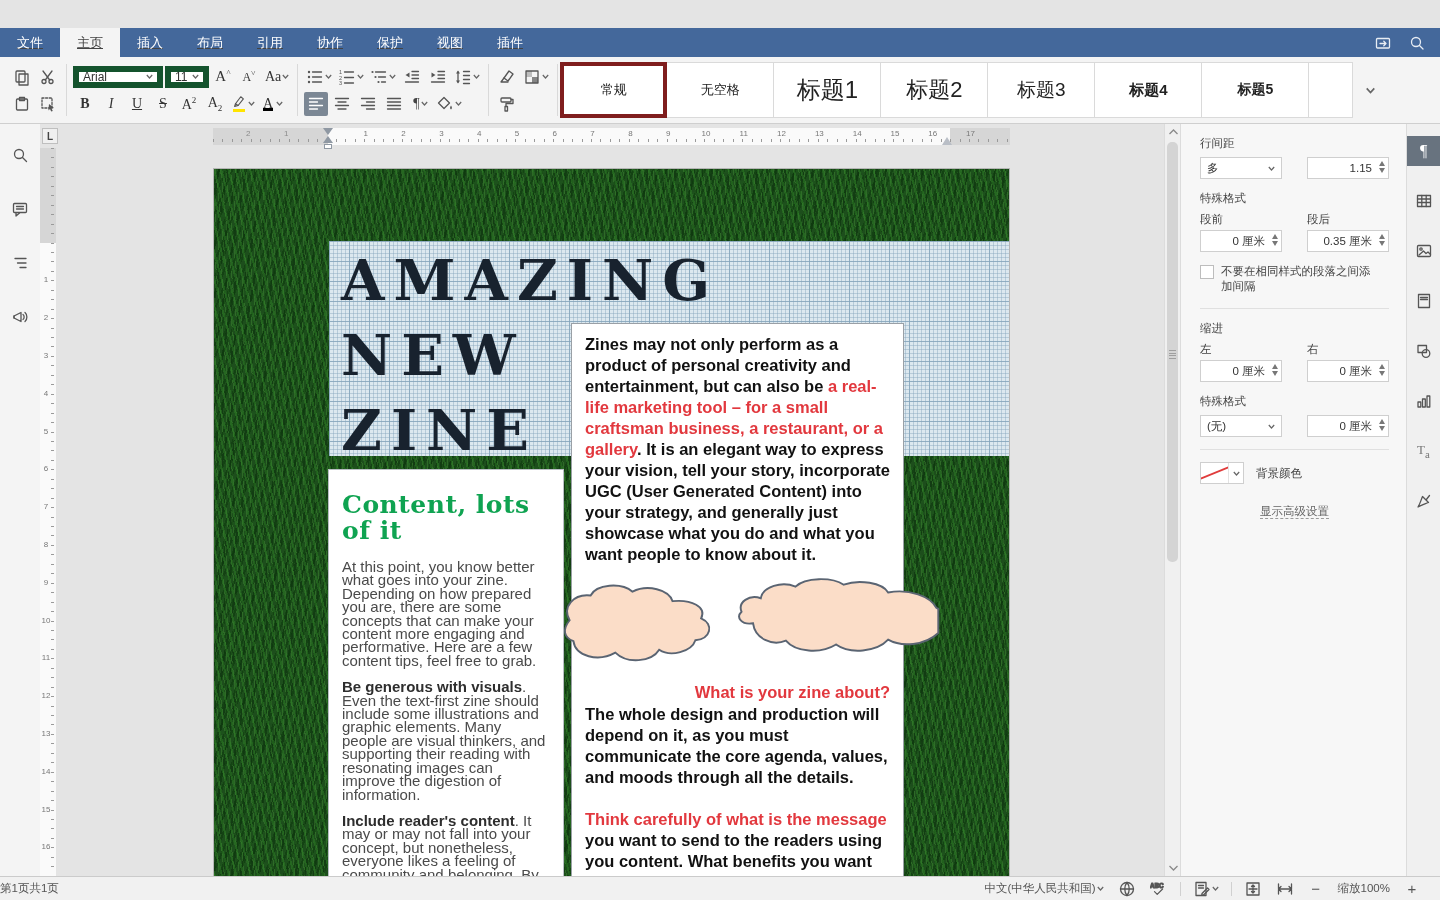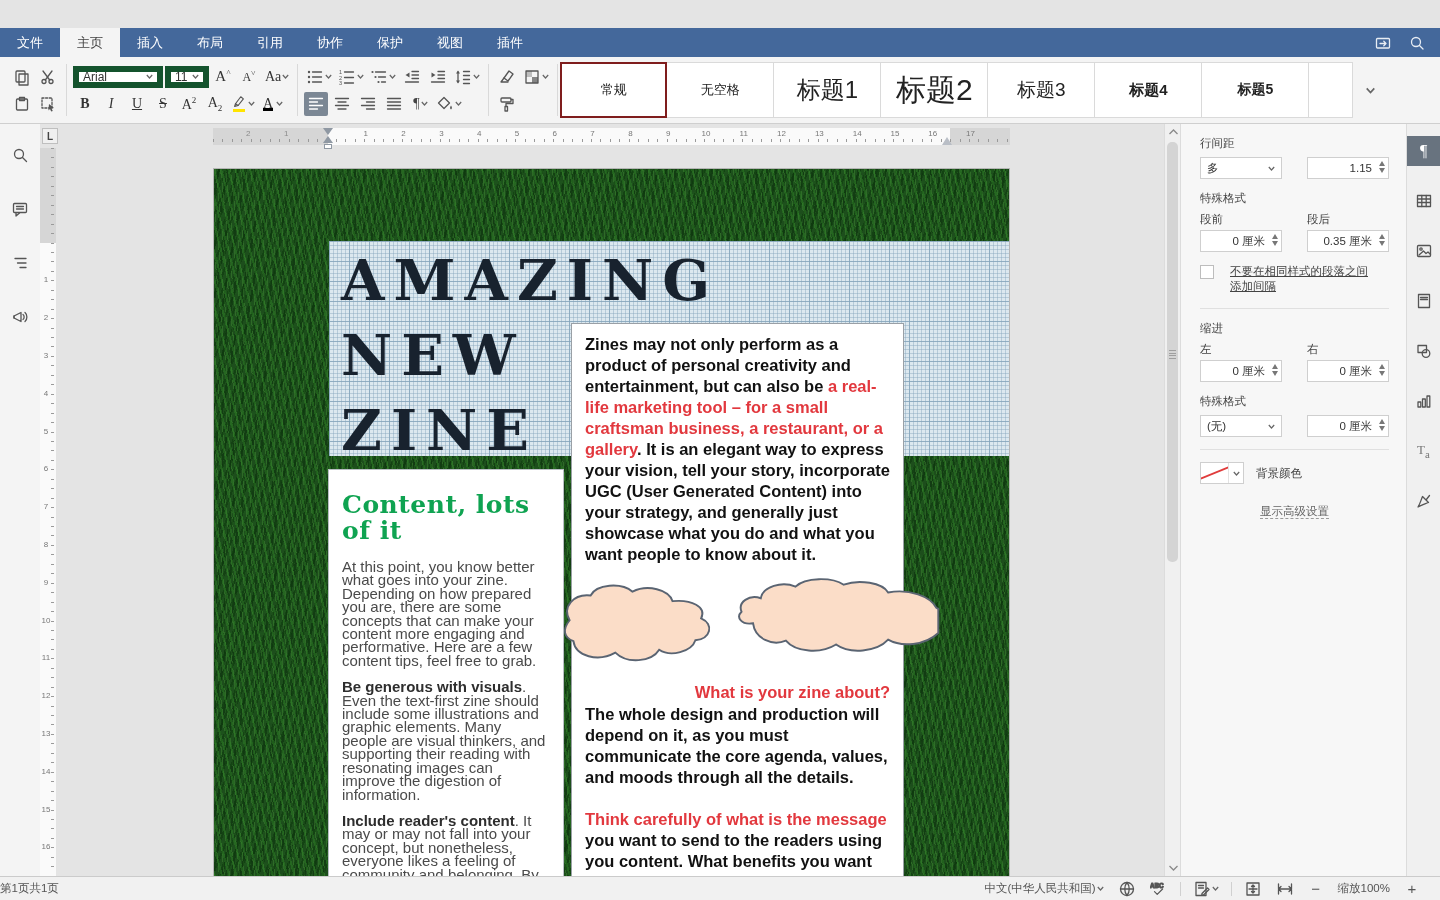--- a/index.html
+++ b/index.html
@@ -13,21 +13,21 @@
   .wico .fl { fill:#e8edf4; stroke:none; }
 
   
   #titlebar { position:absolute; left:0; top:0; width:1440px; height:28px; background:#44689b; display:flex; align-items:center;margin-top:48px; }
   #titlebar .qbtns { display:flex; align-items:center; gap:10px; padding-left:10px; width:180px; }
   .qbtn { width:24px; height:22px; display:flex; align-items:center; justify-content:center; cursor:pointer; }
   #doc-title { position:absolute; left:0; right:0; text-align:center; color:#fff; font-size:12px; pointer-events:none; }
   #avatar { position:absolute; right:8px; top:3px; width:23px; height:23px; border-radius:50%; background:#e7eaf0; color:#5b7aa6; font-weight:bold; font-size:12px; display:flex; align-items:center; justify-content:center; }
 
   
-  #tabbar { position:absolute; left:0; top:28px; width:1440px; height:29px; background:#44689b; display:flex; align-items:stretch; }
+  #tabbar { position:absolute; left:0; top:28px; width:1440px; height:29px; background:#44689b; display:flex; align-items:stretch;text-decoration:underline; }
   .mtab { padding:0 17px; display:flex; align-items:center; color:#fff; font-size:13px; cursor:pointer; }
   .mtab.active { background:#f4f4f4; color:#444; }
   #tabbar .spacer { flex:1; }
   #tabbar .ricons { display:flex; align-items:center; gap:16px; padding-right:14px; }
 
   
   #toolbar { position:absolute; left:0; top:57px; width:1440px; height:67px; background:#f4f4f4; border-bottom:1px solid #cfcfcf; display:flex; align-items:stretch; padding:4px 4px 4px 6px; }
   .tgroup { display:flex; flex-direction:column; justify-content:space-between; padding:2px 4px; }
   .trow { display:flex; align-items:center; gap:2px; height:27px; }
   .tsep { width:1px; background:#d9d9d9; margin:3px 2px; }
@@ -39,21 +39,21 @@
   .combo { background:#fff; border:6px solid #14532d; height:22px; display:flex; align-items:center; padding:0 4px; font-size:12px; color:#333; cursor:pointer; }
   .combo .val { flex:1; }
   .glyphbtn { font-size:13px; color:#333; font-family:"Liberation Serif", serif; }
   .ab { position:relative; font-family:"Liberation Serif", serif; font-size:14px; color:#333; }
   .bar-under { position:absolute; left:2px; right:2px; bottom:1px; height:3px; }
 
   
   #stylegallery { display:flex; align-items:stretch; flex:1; margin:1px 0; }
   .stylecell { width:107px; border:1px solid #dadada; border-left:none; background:#fff; display:flex; align-items:center; justify-content:center; color:#222; cursor:pointer; overflow:hidden; white-space:nowrap; }
   .stylecell:first-child { border-left:1px solid #dadada; }
-  .stylecell.sel { border:2px solid #7f1d1d; }
+  .stylecell.sel { border:4px solid #7f1d1d; }
   .stylecell.blank { width:44px; }
   #gallery-more { width:34px; display:flex; align-items:center; justify-content:center; cursor:pointer; }
 
   
   #left-sidebar { position:absolute; left:0; top:124px; width:40px; height:752px; background:#f4f4f4; display:flex; flex-direction:column; align-items:center; padding-top:18px; gap:28px; }
   .lsbtn { width:26px; height:26px; display:flex; align-items:center; justify-content:center; cursor:pointer; }
 
   
   #canvas { position:absolute; left:40px; top:124px; width:1140px; height:752px; background:#e4e4e4; overflow:hidden; }
   #corner-tabsel { position:absolute; left:2px; top:4px; width:16px; height:16px; background:#f0f0f0; border:1px solid #bfbfbf; display:flex; align-items:center; justify-content:center; font-weight:bold; color:#444; font-size:10px; cursor:pointer; }
@@ -114,21 +114,21 @@
   .rp-row { display:flex; justify-content:space-between; margin-bottom:12px; }
   .rp-col { width:82px; }
   .dd { background:#fff; border:1px solid #cfcfcf; height:22px; display:flex; align-items:center; padding:0 6px; cursor:pointer; color:#333; }
   .dd .val { flex:1; }
   .spin { background:#fff; border:1px solid #cfcfcf; height:22px; display:flex; align-items:center; justify-content:flex-end; padding-right:16px; position:relative; color:#333; cursor:text; }
   .spin .arrows, .dd2 .arrows { position:absolute; right:3px; top:3px; display:flex; flex-direction:column; gap:2px; cursor:pointer; }
   .tri-up { width:0; height:0; border-left:3.5px solid transparent; border-right:3.5px solid transparent; border-bottom:5px solid #777; }
   .tri-dn { width:0; height:0; border-left:3.5px solid transparent; border-right:3.5px solid transparent; border-top:5px solid #777; }
   .rp-sub { display:flex; justify-content:space-between; margin-bottom:3px; }
   .rp-sub span { width:82px; }
-  .chkrow { display:flex; gap:16px; margin:2px 11px 14px 0; line-height:15px;text-decoration:underline; }
+  .chkrow { display:flex; gap:7px; margin:2px 11px 14px 0; line-height:15px; }
   .chk { width:14px; height:14px; background:#fff; border:1px solid #bdbdbd; flex:none; margin-top:1px; cursor:pointer; }
   .rp-div { height:1px; background:#e0e0e0; margin:4px 0 12px 0; }
   #bgcolor-row { display:flex; align-items:center; gap:12px; margin-bottom:20px; }
   #bgcolor-swatch { display:flex; border:1px solid #cfcfcf; background:#fff; height:22px; cursor:pointer; }
   #bgcolor-swatch .sw { width:27px; height:20px; background:#fff; position:relative; overflow:hidden; }
   #bgcolor-swatch .sw::after { content:""; position:absolute; left:-4px; right:-4px; top:9px; height:2px; background:#e03c3c; transform:rotate(-22deg); }
   #bgcolor-swatch .dd-part { width:15px; display:flex; align-items:center; justify-content:center; border-left:1px solid #e3e3e3; }
   #adv-link { text-align:center; color:#666; }
   #adv-link span { border-bottom:1px dashed #9a9a9a; cursor:pointer; padding-bottom:1px; }
 
@@ -445,21 +445,21 @@
       </div>
     </div>
   </div>
 
   <div class="tsep"></div>
 
   <div id="stylegallery">
     <div class="stylecell sel" style="font-size:13px">常规</div>
     <div class="stylecell" style="font-size:13px">无空格</div>
     <div class="stylecell" style="font-size:24px">标题1</div>
-    <div class="stylecell" style="font-size:30px">标题2</div>
+    <div class="stylecell" style="font-size:22px">标题2</div>
     <div class="stylecell" style="font-size:19px">标题3</div>
     <div class="stylecell" style="font-size:15px;font-weight:bold">标题4</div>
     <div class="stylecell" style="font-size:14px;font-weight:bold">标题5</div>
     <div class="stylecell blank"></div>
     <div id="gallery-more">
       <svg class="chev" style="width:11px;height:7px" viewBox="0 0 7 5">
           <polyline points="0.8,1 3.5,4 6.2,1"></polyline>
         </svg>
     </div>
   </div>

